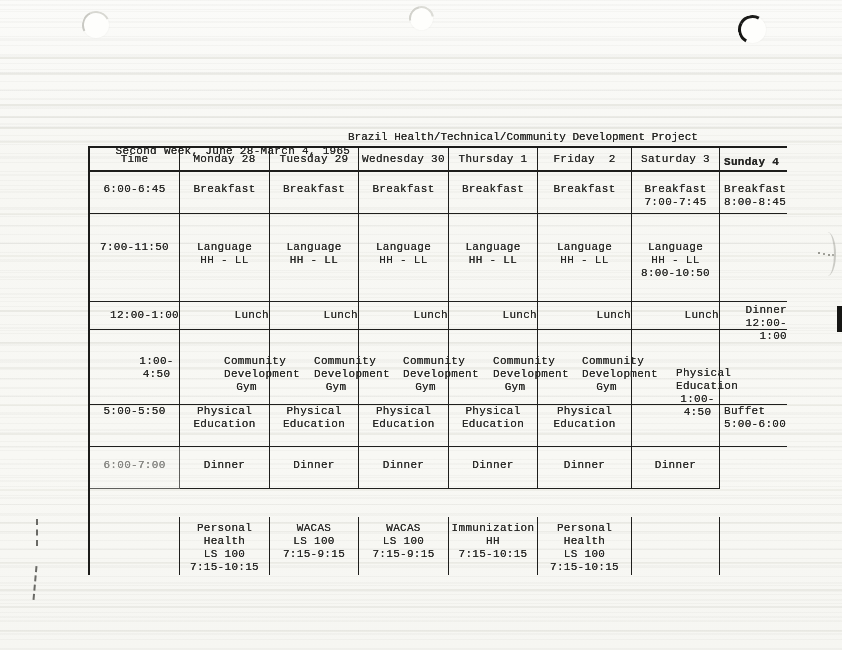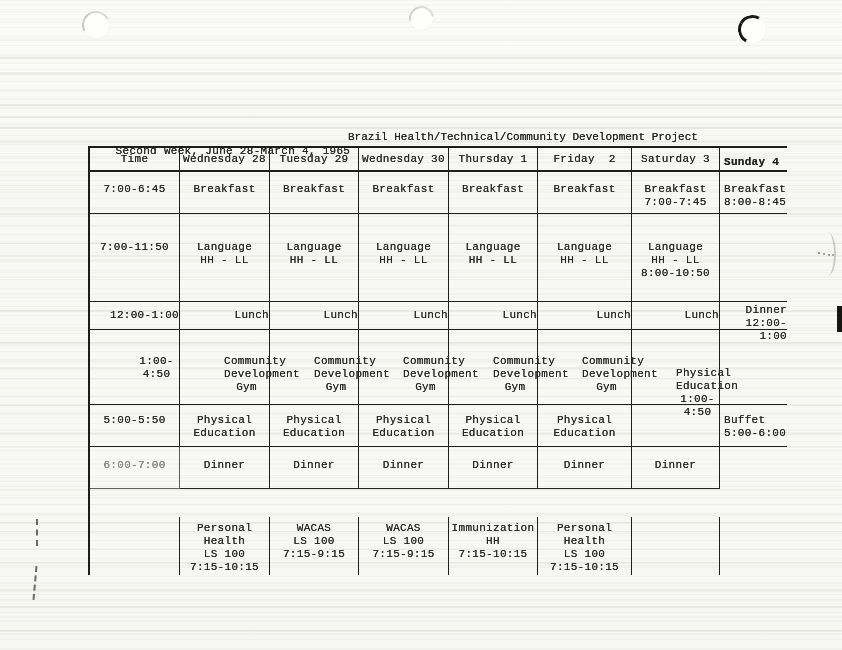--- a/index.html
+++ b/index.html
@@ -63,21 +63,21 @@
   .hd{border-bottom-width:2.5px;padding-top:5px;text-align:center;}
   .sun{border-right:none;text-align:left;padding-left:4px;}
   .hd.sun{padding-top:8px;font-weight:bold;}
   .nob{border-bottom:none;}
   .r0{padding-top:11px;}
   .r1{padding-top:27px;}
   .r2{padding-top:7px;text-align:right;}
   .r2.sun{padding-top:2px;}
   .r3{padding-top:25px;padding-left:44px;}
   .r3.satlow{padding-top:37px;}
-  .r4{padding-top:9px;}
+  .r4{}
   .r5{padding-top:12px;}
   .r6{padding-top:5px;margin-top:28px;}
   .faded{color:#5c5c58;opacity:.7;filter:blur(.45px);}
 </style>
 </head>
 <body>
 
 <div class="page">
   <div class="noise"></div>
   <div id="streaks">
@@ -118,28 +118,28 @@
   <div class="rtick"></div>
   <div class="rcurve"></div>
 
   <div class="title">
     <span>Second Week, June 28-March 4, 1965</span>
     <span class="tright">Brazil Health/Technical/Community Development Project</span>
   </div>
 
   <div id="grid">
       <div class="c hd">Time</div>
-      <div class="c hd">Wednesday 28</div>
+      <div class="c hd">Monday 28</div>
       <div class="c hd">Tuesday 29</div>
       <div class="c hd">Wednesday 30</div>
       <div class="c hd">Thursday 1</div>
       <div class="c hd">Friday &nbsp;2</div>
       <div class="c hd">Saturday 3</div>
       <div class="c hd sun">Sunday 4</div>
-      <div class="c tc r0">7:00-6:45</div>
+      <div class="c tc r0">6:00-6:45</div>
       <div class="c r0">Breakfast</div>
       <div class="c r0">Breakfast</div>
       <div class="c r0">Breakfast</div>
       <div class="c r0">Breakfast</div>
       <div class="c r0">Breakfast</div>
       <div class="c r0">Breakfast
 7:00-7:45</div>
       <div class="c r0 sun">Breakfast
 8:00-8:45</div>
       <div class="c tc r1">7:00-11:50</div>

